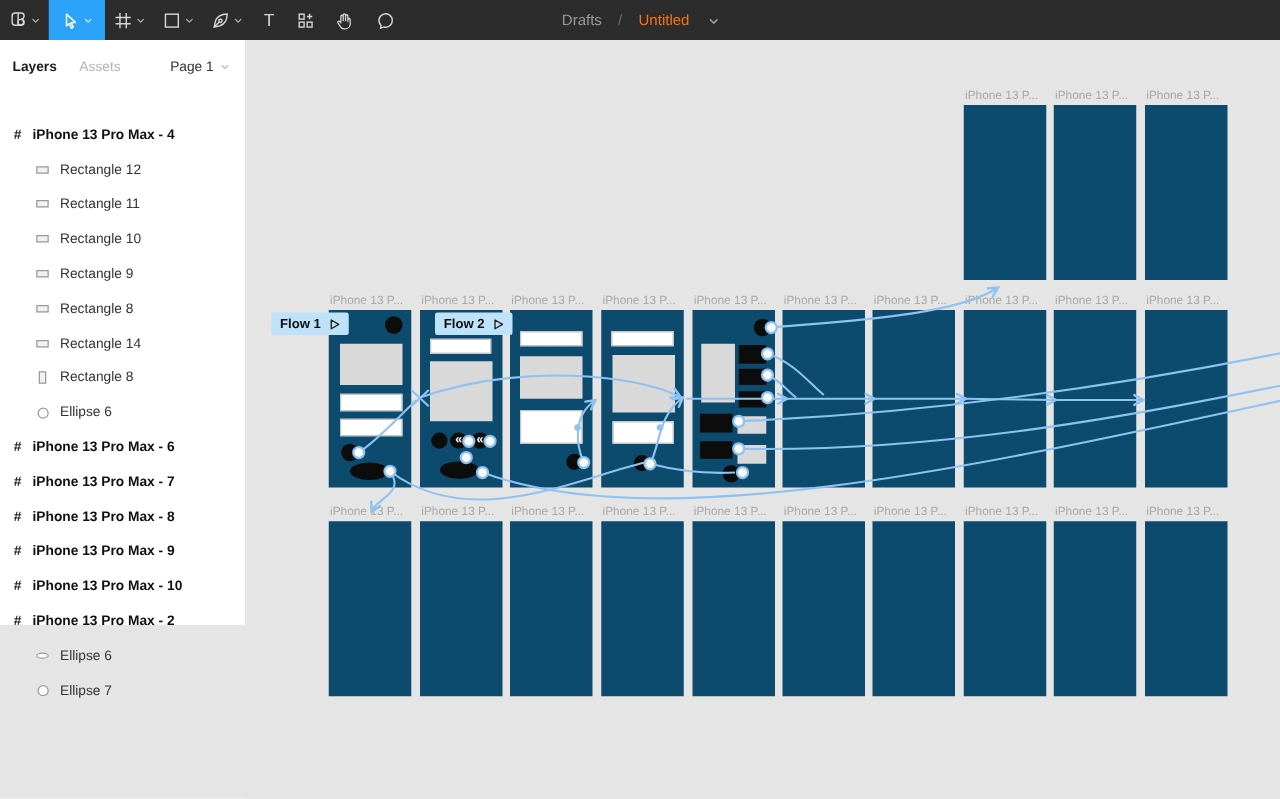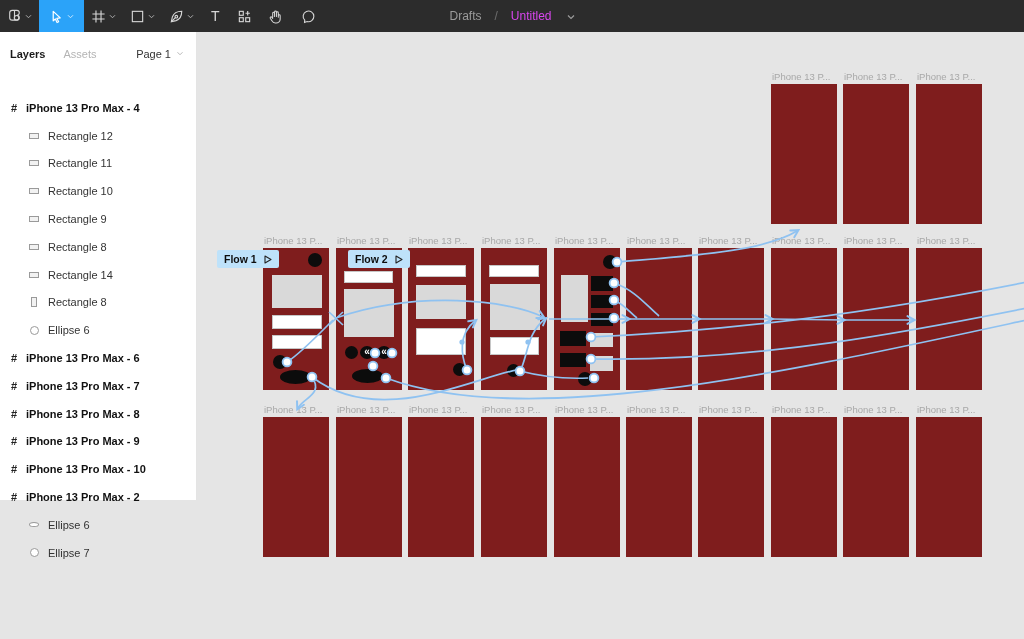--- a/index.html
+++ b/index.html
@@ -8,21 +8,21 @@
 
   
   .toolbar { position:absolute; left:0; top:0; width:1024px; height:32px; background:#2c2c2c; display:flex; align-items:stretch; z-index:30; }
   .tool-btn { display:flex; align-items:center; justify-content:center; gap:3px; padding:0 7px; color:#d6d6d6; cursor:default; }
   .tool-btn svg { display:block; }
   .tool-btn.active { background:#2ba3f9; color:#fff; }
   .tool-chev { opacity:.75; }
   .breadcrumb { position:absolute; left:0; right:0; top:0; height:32px; display:flex; align-items:center; justify-content:center; gap:13px; font-size:12px; pointer-events:none; }
   .bc-project { color:#9b9b9b; }
   .bc-sep { color:#6f6f6f; }
-  .bc-file { color:#d946ef; }
+  .bc-file { color:#f97316; }
   .bc-chev { margin-left:2px; }
 
   
   .sidebar { position:absolute; left:0; top:32px; width:197px; height:468px; background:#fff; border-right:1px solid #e4e4e4; z-index:20; }
   .sidebar-header { height:43px; display:flex; align-items:center; padding:0 12px 0 10px; }
   .tab { font-size:11px; margin-right:18px; }
   .tab.active { color:#1a1a1a; font-weight:bold; }
   .tab.inactive { color:#b4b4b4; }
   .page-select { margin-left:auto; font-size:11px; color:#333; display:flex; align-items:center; gap:5px; }
   .layers-list { position:absolute; top:62px; left:0; right:1px; }
@@ -30,21 +30,21 @@
   .layer-row.frame-row { padding-left:7px; font-weight:bold; color:#111; }
   .licon { display:inline-flex; align-items:center; justify-content:center; width:14px; margin-right:7px; flex:none; color:#333; font-size:11px; font-weight:normal; }
   .frame-row .licon { font-weight:bold; color:#222; margin-right:5px; }
   .ic-rect { width:10px; height:6px; border:1px solid #9a9a9a; background:#f2f2f2; }
   .ic-rect-v { width:6px; height:10px; border:1px solid #9a9a9a; background:#f2f2f2; }
   .ic-ellipse { width:9px; height:9px; border:1px solid #9a9a9a; border-radius:50%; background:#fff; }
   .ic-ellipse-flat { width:10px; height:5px; border:1px solid #9a9a9a; border-radius:50%; background:#fff; }
 
   
   .canvas { position:absolute; left:197px; top:32px; width:827px; height:607px; background:#e5e5e5; overflow:hidden; }
-  .frame { position:absolute; background:#7f1d1d; }
+  .frame { position:absolute; background:#0c4a6e; }
   .frame-label { position:absolute; top:-13.5px; left:1px; font-size:9.5px; color:#a8a8a8; white-space:nowrap; }
   .wf { position:absolute; }
   .wf-gray { background:#d9d9d9; }
   .wf-outline { background:#fff; border:1px solid #c6c6c6; }
   .wf-black { background:#0c0c0c; }
   .wf-round { border-radius:50%; }
   .wf-cres { border-radius:50%; display:flex; align-items:center; justify-content:center; }
   .wf-cres::before { content:"\00AB"; color:#fff; font-size:10px; font-weight:bold; line-height:1; margin-top:-1px; }
   svg.wires { position:absolute; left:0; top:0; z-index:5; pointer-events:none; }
   .flow-badge { position:absolute; z-index:8; height:18px; background:#bee2fa; border-radius:2px; display:flex; align-items:center; gap:7px; padding:0 7px; font-size:10.5px; font-weight:bold; color:#0d0d0d; }

